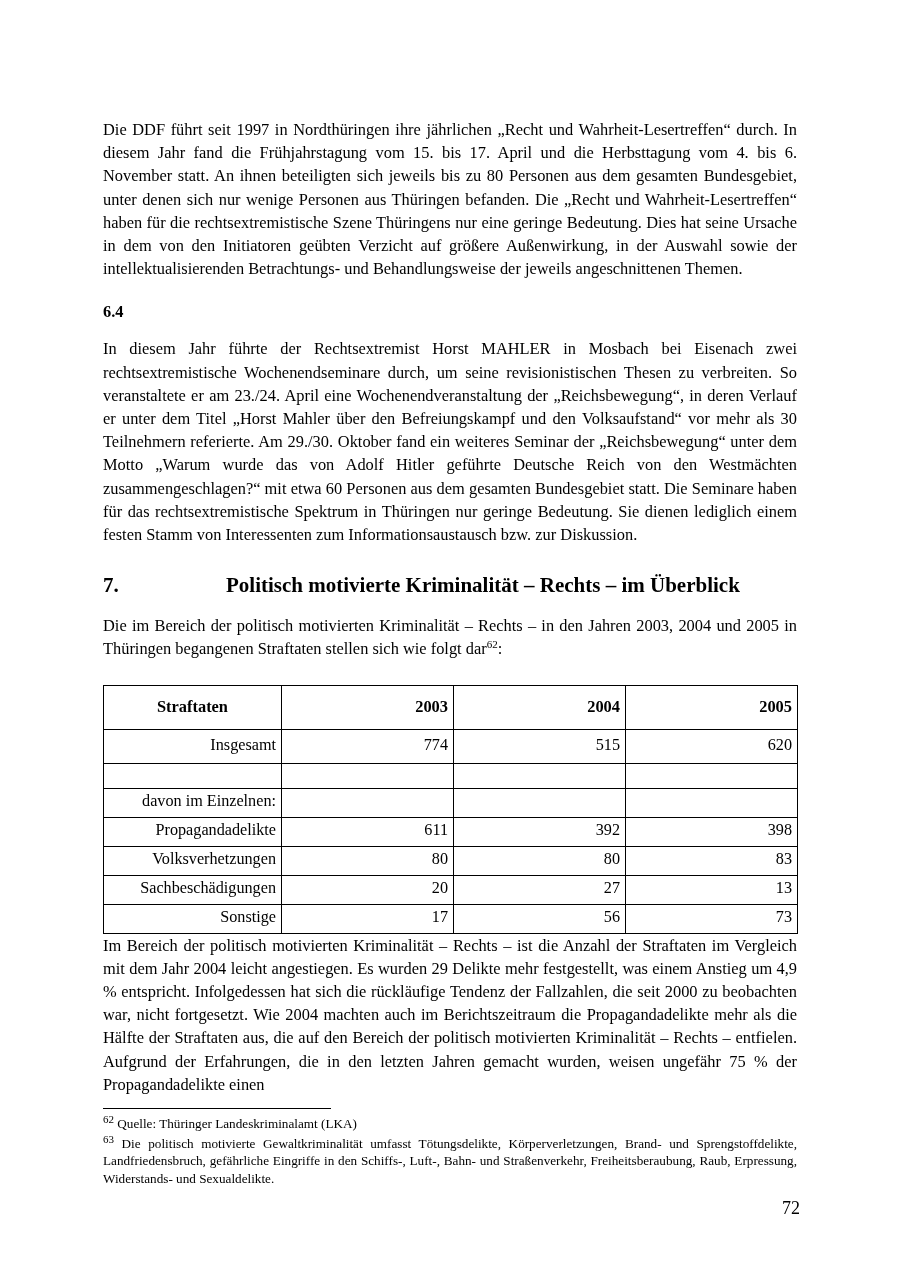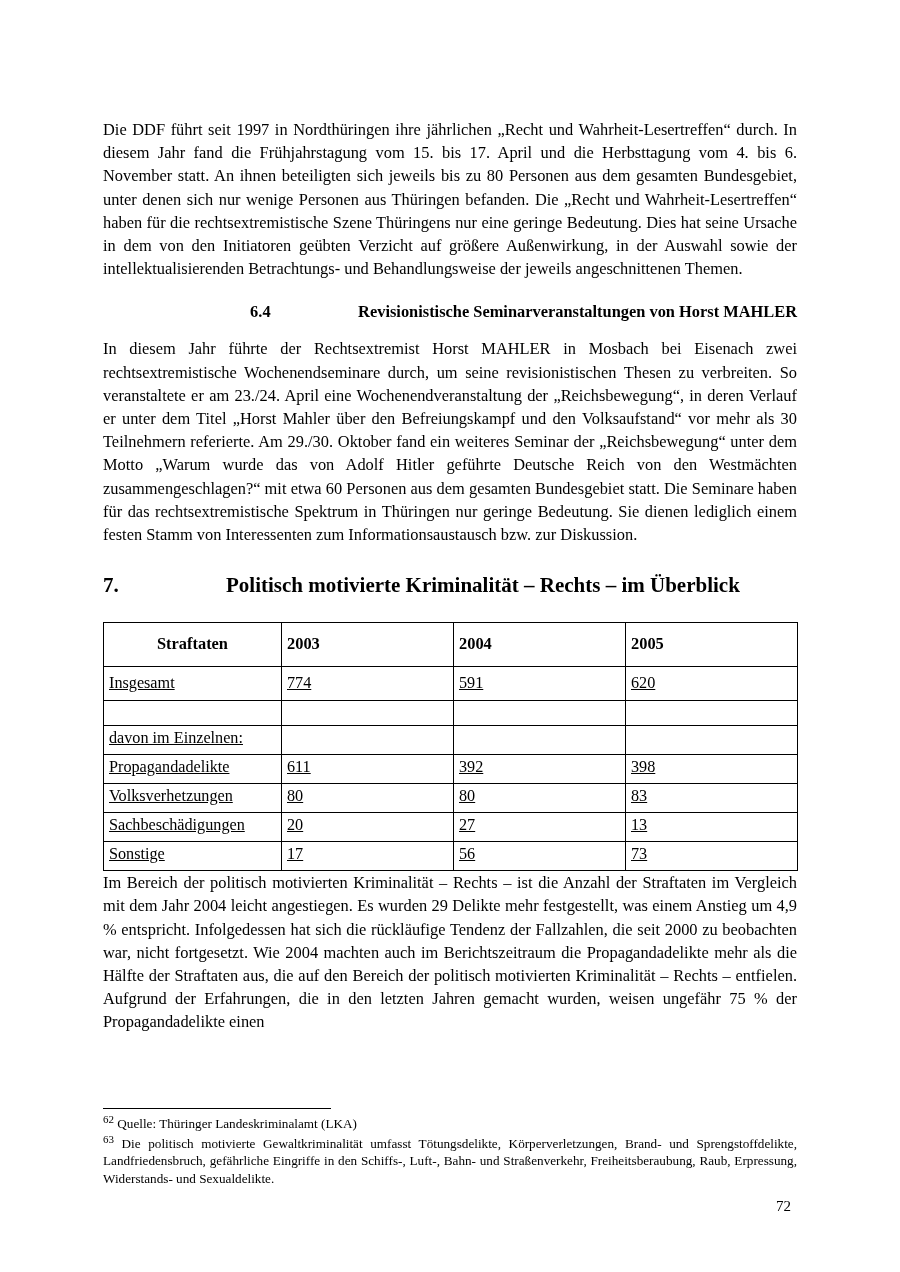--- a/index.html
+++ b/index.html
@@ -33,21 +33,20 @@
   }
   .para-gap {
     margin-bottom: 17px;
   }
   h3.sub-heading {
     font-size: 16.4px;
     line-height: 23px;
     font-weight: bold;
     margin: 20px 0 14px 0;
     display: flex;
-    justify-content: flex-end;
   }
   h3.sub-heading .num {
     width: 108px;
     flex: 0 0 108px;
   }
   h2.section-heading {
     font-size: 21px;
     line-height: 26px;
     font-weight: bold;
     margin: 26px 0 16px 0;
@@ -69,33 +68,32 @@
     table-layout: fixed;
   }
   table.stats td, table.stats th {
     border: 1px solid #000000;
     font-size: 16.2px;
     font-family: "Liberation Serif", serif;
     padding: 3px 5px 4px 5px;
     vertical-align: top;
   }
   table.stats thead th {
-    text-align: left;
+    text-align: right;
     font-weight: bold;
     height: 36px;
     vertical-align: middle;
     font-size: 16.4px;
   }
   table.stats thead th.first {
     text-align: center;
   }
   table.stats tbody td {
-    text-align: left;
+    text-align: right;
     height: 21px;
-    text-decoration: underline;
   }
   table.stats tbody tr.tall td {
     height: 26px;
     vertical-align: middle;
   }
   table.stats tbody tr.spacer td {
     height: 17px;
   }
   col.c1 { width: 178px; }
   col.c2 { width: 172px; }
@@ -120,65 +118,65 @@
     font-size: 13.2px;
     line-height: 17.6px;
     margin: 0 0 0 0;
     text-align: justify;
   }
   .footnotes p + p {
     margin-top: 2px;
   }
   .page-number {
     position: absolute;
-    right: 109px;
+    right: 100px;
     top: 1198px;
-    font-size: 15px;
+    font-size: 18px;
   }
 </style>
 </head>
 <body>
 
 <div class="page">
 
   <p class="body-text para-gap">Die DDF führt seit 1997 in Nordthüringen ihre jährlichen „Recht und Wahrheit-Lesertreffen“ durch. In diesem Jahr fand die Frühjahrstagung vom 15. bis 17. April und die Herbsttagung vom 4. bis 6. November statt. An ihnen beteiligten sich jeweils bis zu 80 Personen aus dem gesamten Bundesgebiet, unter denen sich nur wenige Personen aus Thüringen befanden. Die „Recht und Wahrheit-Lesertreffen“ haben für die rechtsextremistische Szene Thüringens nur eine geringe Bedeutung. Dies hat seine Ursache in dem von den Initiatoren geübten Verzicht auf größere Außenwirkung, in der Auswahl sowie der intellektualisierenden Betrachtungs- und Behandlungsweise der jeweils angeschnittenen Themen.</p>
 
   <h3 class="sub-heading">
     <span class="num">6.4</span>
-    <span>Revisionistische Seminarveranstaltungen von Horst MAHLER</span>
   </h3>
 
   <p class="body-text para-gap">In diesem Jahr führte der Rechtsextremist Horst MAHLER in Mosbach bei Eisenach zwei rechtsextremistische Wochenendseminare durch, um seine revisionistischen Thesen zu verbreiten. So veranstaltete er am 23./24. April eine Wochenendveranstaltung der „Reichsbewegung“, in deren Verlauf er unter dem Titel „Horst Mahler über den Befreiungskampf und den Volksaufstand“ vor mehr als 30 Teilnehmern referierte. Am 29./30. Oktober fand ein weiteres Seminar der „Reichsbewegung“ unter dem Motto „Warum wurde das von Adolf Hitler geführte Deutsche Reich von den Westmächten zusammengeschlagen?“ mit etwa 60 Personen aus dem gesamten Bundesgebiet statt. Die Seminare haben für das rechtsextremistische Spektrum in Thüringen nur geringe Bedeutung. Sie dienen lediglich einem festen Stamm von Interessenten zum Informationsaustausch bzw. zur Diskussion.</p>
 
   <h2 class="section-heading">
     <span class="num">7.</span>
     <span>Politisch motivierte Kriminalität – Rechts – im Überblick</span>
   </h2>
 
+  <p class="body-text"><span>Die im Bereich der politisch motivierten Kriminalität – Rechts – in den Jahren 2003, 2004 und 2005 in Thüringen begangenen Straftaten stellen sich wie folgt dar</span><sup>62</sup><span>:</span></p>
 
   <table class="stats">
     <colgroup>
       <col class="c1">
         <col class="c2">
         <col class="c3">
         <col class="c4">
     </colgroup>
     <thead>
       <tr>
         <th class="first">Straftaten</th>
         <th>2003</th>
         <th>2004</th>
         <th>2005</th>
       </tr>
     </thead>
     <tbody>
       <tr class="tall">
         <td>Insgesamt</td>
         <td>774</td>
-        <td>591</td>
+        <td>515</td>
         <td>620</td>
       </tr>
       <tr class="spacer">
         <td></td>
         <td></td>
         <td></td>
         <td></td>
       </tr>
       <tr>
         <td>davon im Einzelnen:</td>

